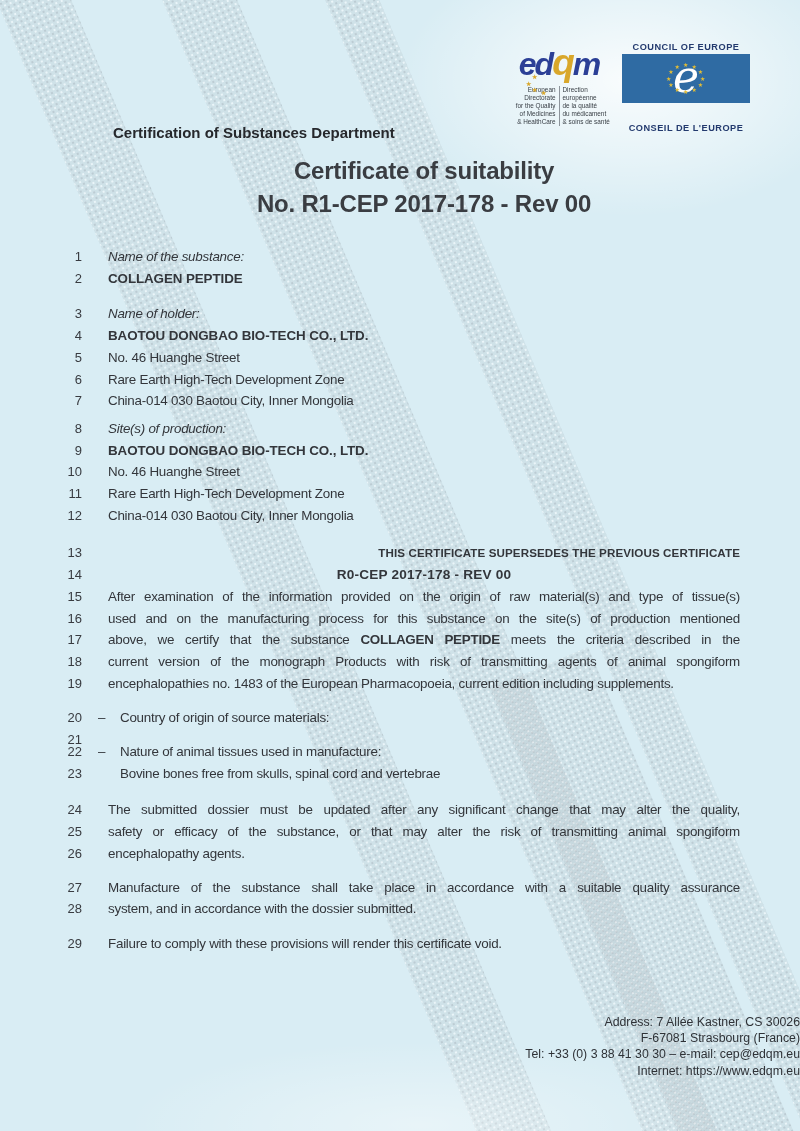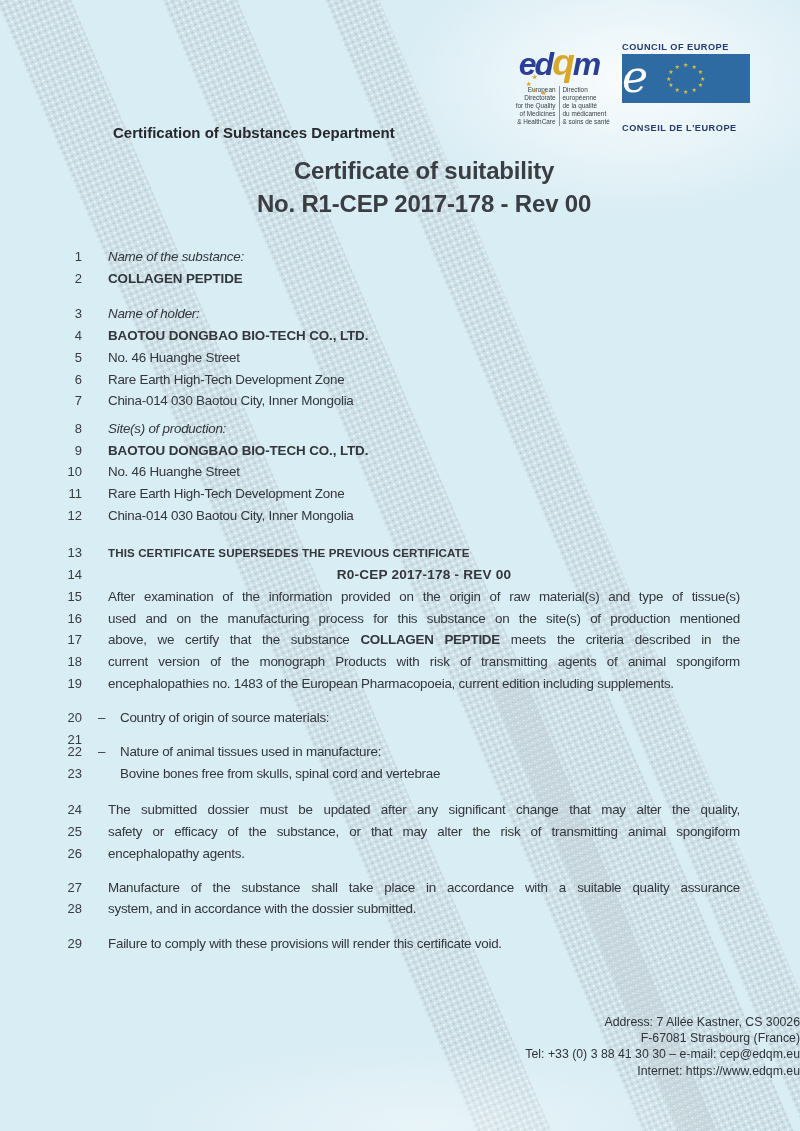--- a/index.html
+++ b/index.html
@@ -33,21 +33,21 @@
   .edqm{position:absolute;left:498px;top:44px;width:122px;}
   .edqm-word{text-align:center;font-family:Liberation Sans, sans-serif;font-style:italic;font-weight:bold;
     font-size:32px;line-height:38px;letter-spacing:-2px;color:var(--edqm-blue,#2b3f96);position:relative;}
   .edqm-word .q{color:var(--edqm-gold,#d9a72a);font-size:37px;}
   .edqm-spark{position:absolute;font-size:6px;color:var(--edqm-gold,#d9a72a);line-height:1;font-style:normal;}
   .edqm-sub{display:flex;margin-top:3px;font-size:6.4px;line-height:8px;color:#3a4047;}
   .edqm-sub .col-l{flex:1;text-align:right;padding-right:3px;border-right:1px solid #8d949b;}
   .edqm-sub .col-r{flex:1;text-align:left;padding-left:3px;}
 
   
-  .coe{position:absolute;left:622px;top:42px;width:128px;}
+  .coe{position:absolute;left:622px;top:42px;width:128px;text-align:center;}
   .coe-top,.coe-bottom{font-size:9.2px;font-weight:bold;letter-spacing:.5px;color:var(--coe-text,#233a6e);white-space:nowrap;}
   .coe-box{margin-top:2px;width:128px;height:49px;background:var(--coe-blue,#2f6ba3);position:relative;}
   .coe-e{position:absolute;left:0;right:0;top:-3px;color:#fff;font-family:"DejaVu Serif",serif;
     font-style:italic;font-size:44px;line-height:52px;}
   .coe-star{position:absolute;font-size:6px;color:var(--star-gold,#e3bd35);line-height:1;}
   .coe-bottom{margin-top:20px;}
 
   
   .dept{position:absolute;left:113px;top:124px;font-size:15px;font-weight:bold;color:#26282c;}
   .title{position:absolute;left:48px;right:0;top:154px;text-align:center;
@@ -57,21 +57,21 @@
   .doc{position:absolute;top:246px;left:0;right:0;}
   .block{margin:0;}
   .line{position:relative;line-height:21.7px;font-size:13.4px;letter-spacing:-.25px;}
   .num{position:absolute;left:62px;width:20px;text-align:right;font-size:13px;letter-spacing:0;color:#383b40;}
   .txt{margin-left:108px;margin-right:60px;}
   .i .txt{font-style:italic;}
   .b .txt{font-weight:bold;letter-spacing:-.1px;}
   .j .txt{text-align:justify;text-align-last:justify;}
   .d .txt,.di .txt{margin-left:120px;}
   .dash{position:absolute;left:98px;top:0;}
-  .c1 .txt{text-align:left;font-weight:bold;font-size:11.6px;letter-spacing:.1px;}
+  .c1 .txt{text-align:right;font-weight:bold;font-size:11.6px;letter-spacing:.1px;}
   .c2 .txt{text-align:center;font-weight:bold;font-size:13.6px;letter-spacing:.2px;}
 
   
   .footer{position:absolute;left:48px;right:0;top:1014px;text-align:right;
     font-size:12.3px;line-height:16.2px;color:#2f3237;}
 </style>
 </head>
 <body style="--page-bg: #d9edf4; --text: #33363b; --title-text: #3a3d42; --edqm-blue: #2b3f96; --edqm-gold: #d9a72a; --coe-blue: #2f6ba3; --coe-text: #233a6e; --star-gold: #e3bd35; --watermark-gray: #9ba3a8;">
 
 <div class="page">

